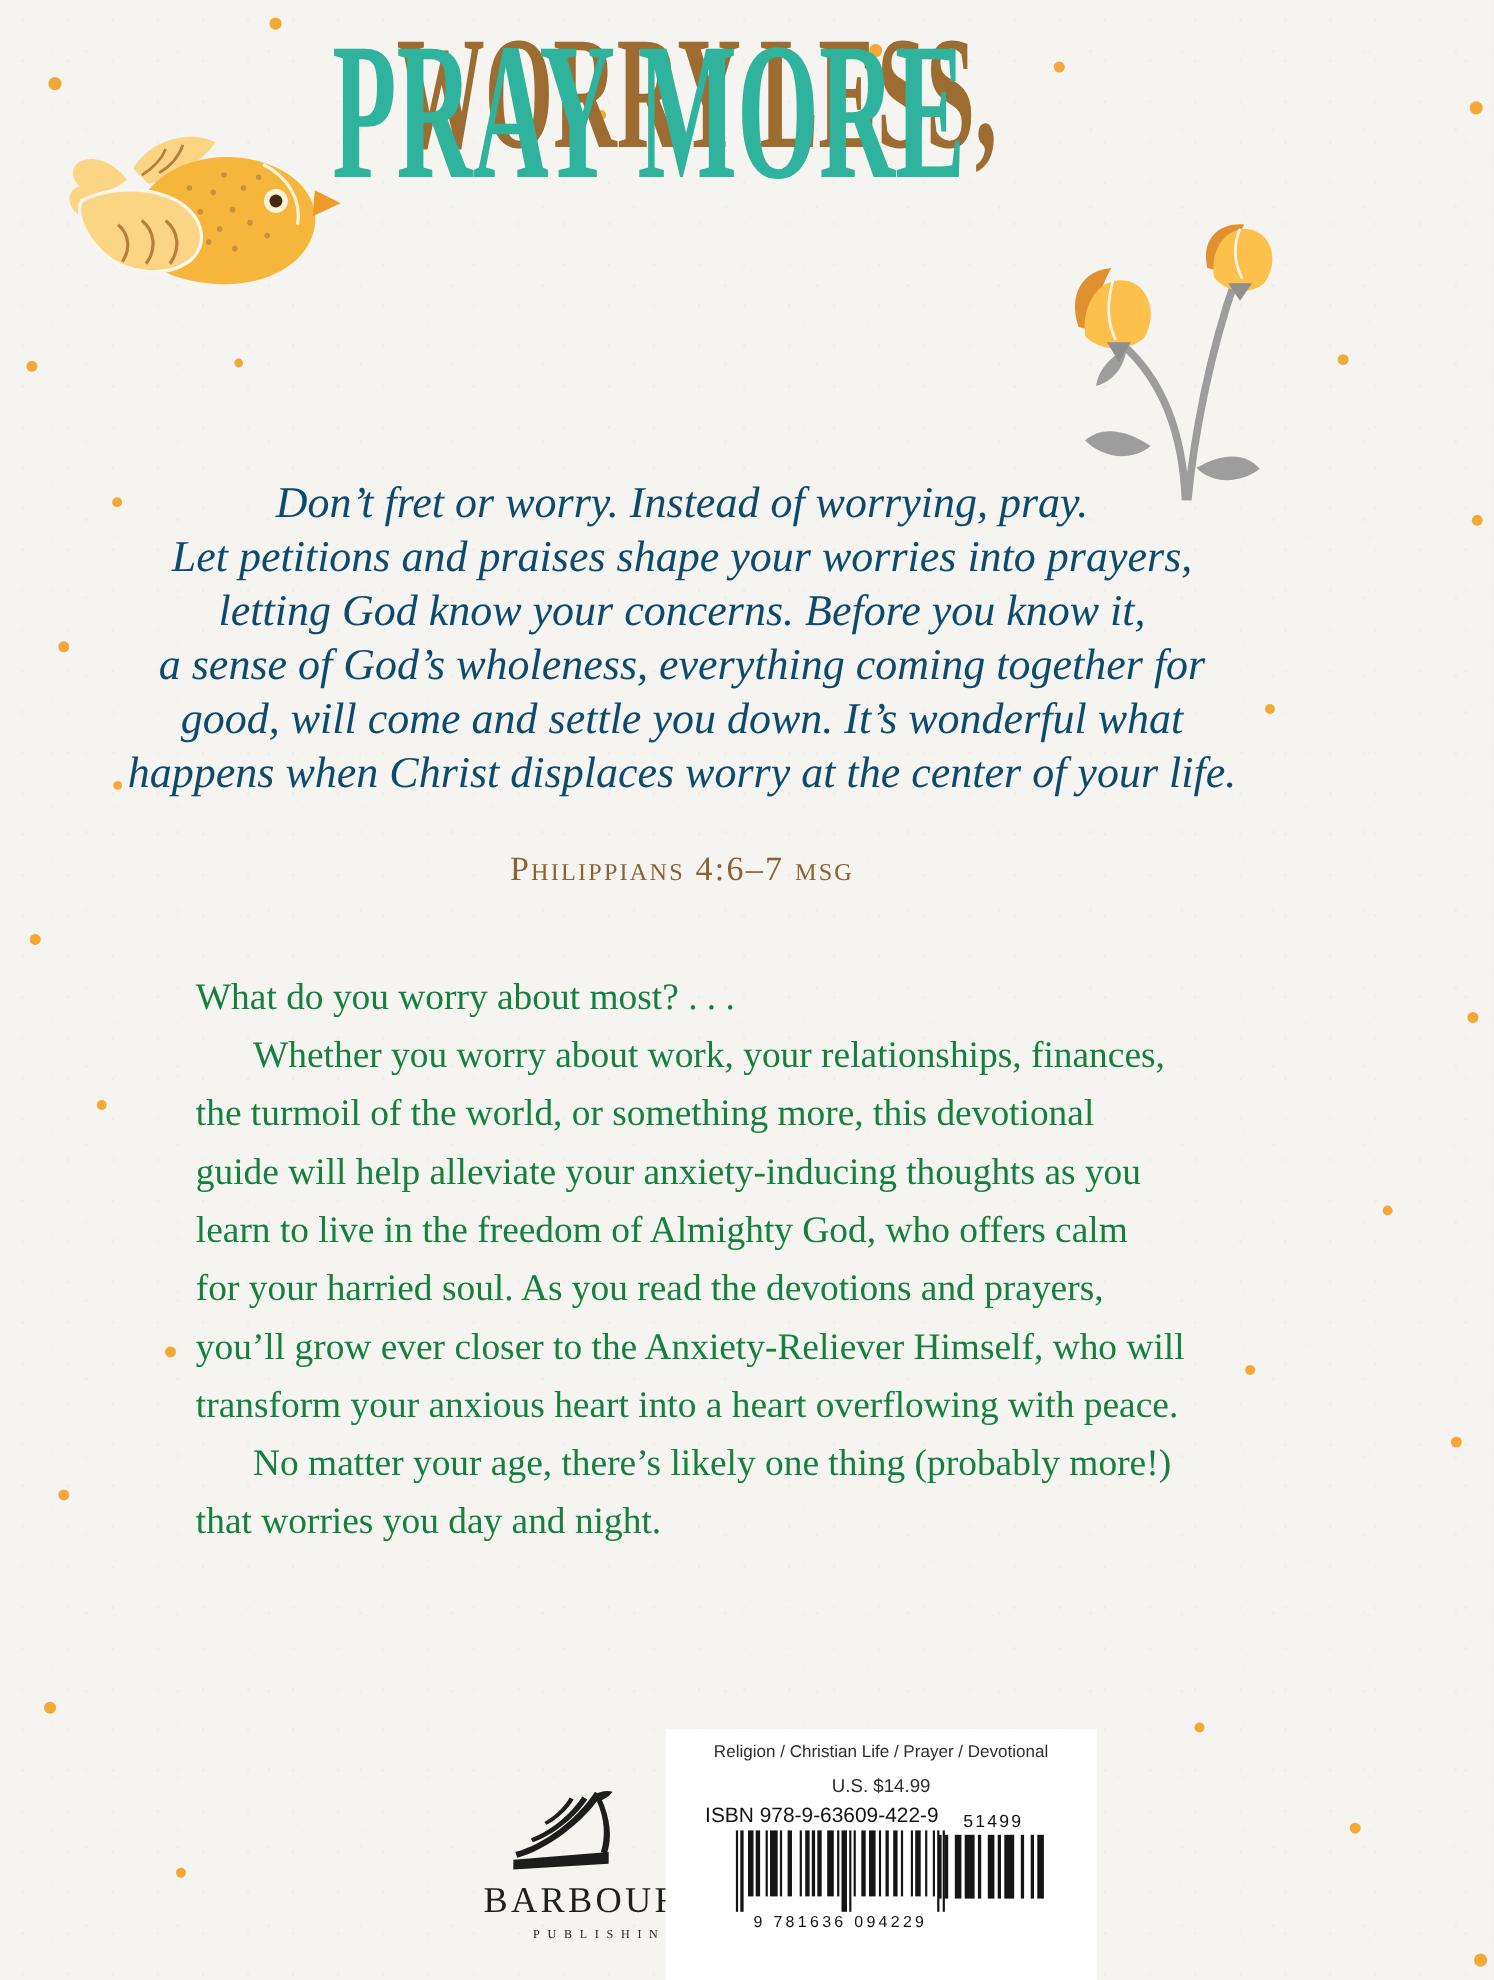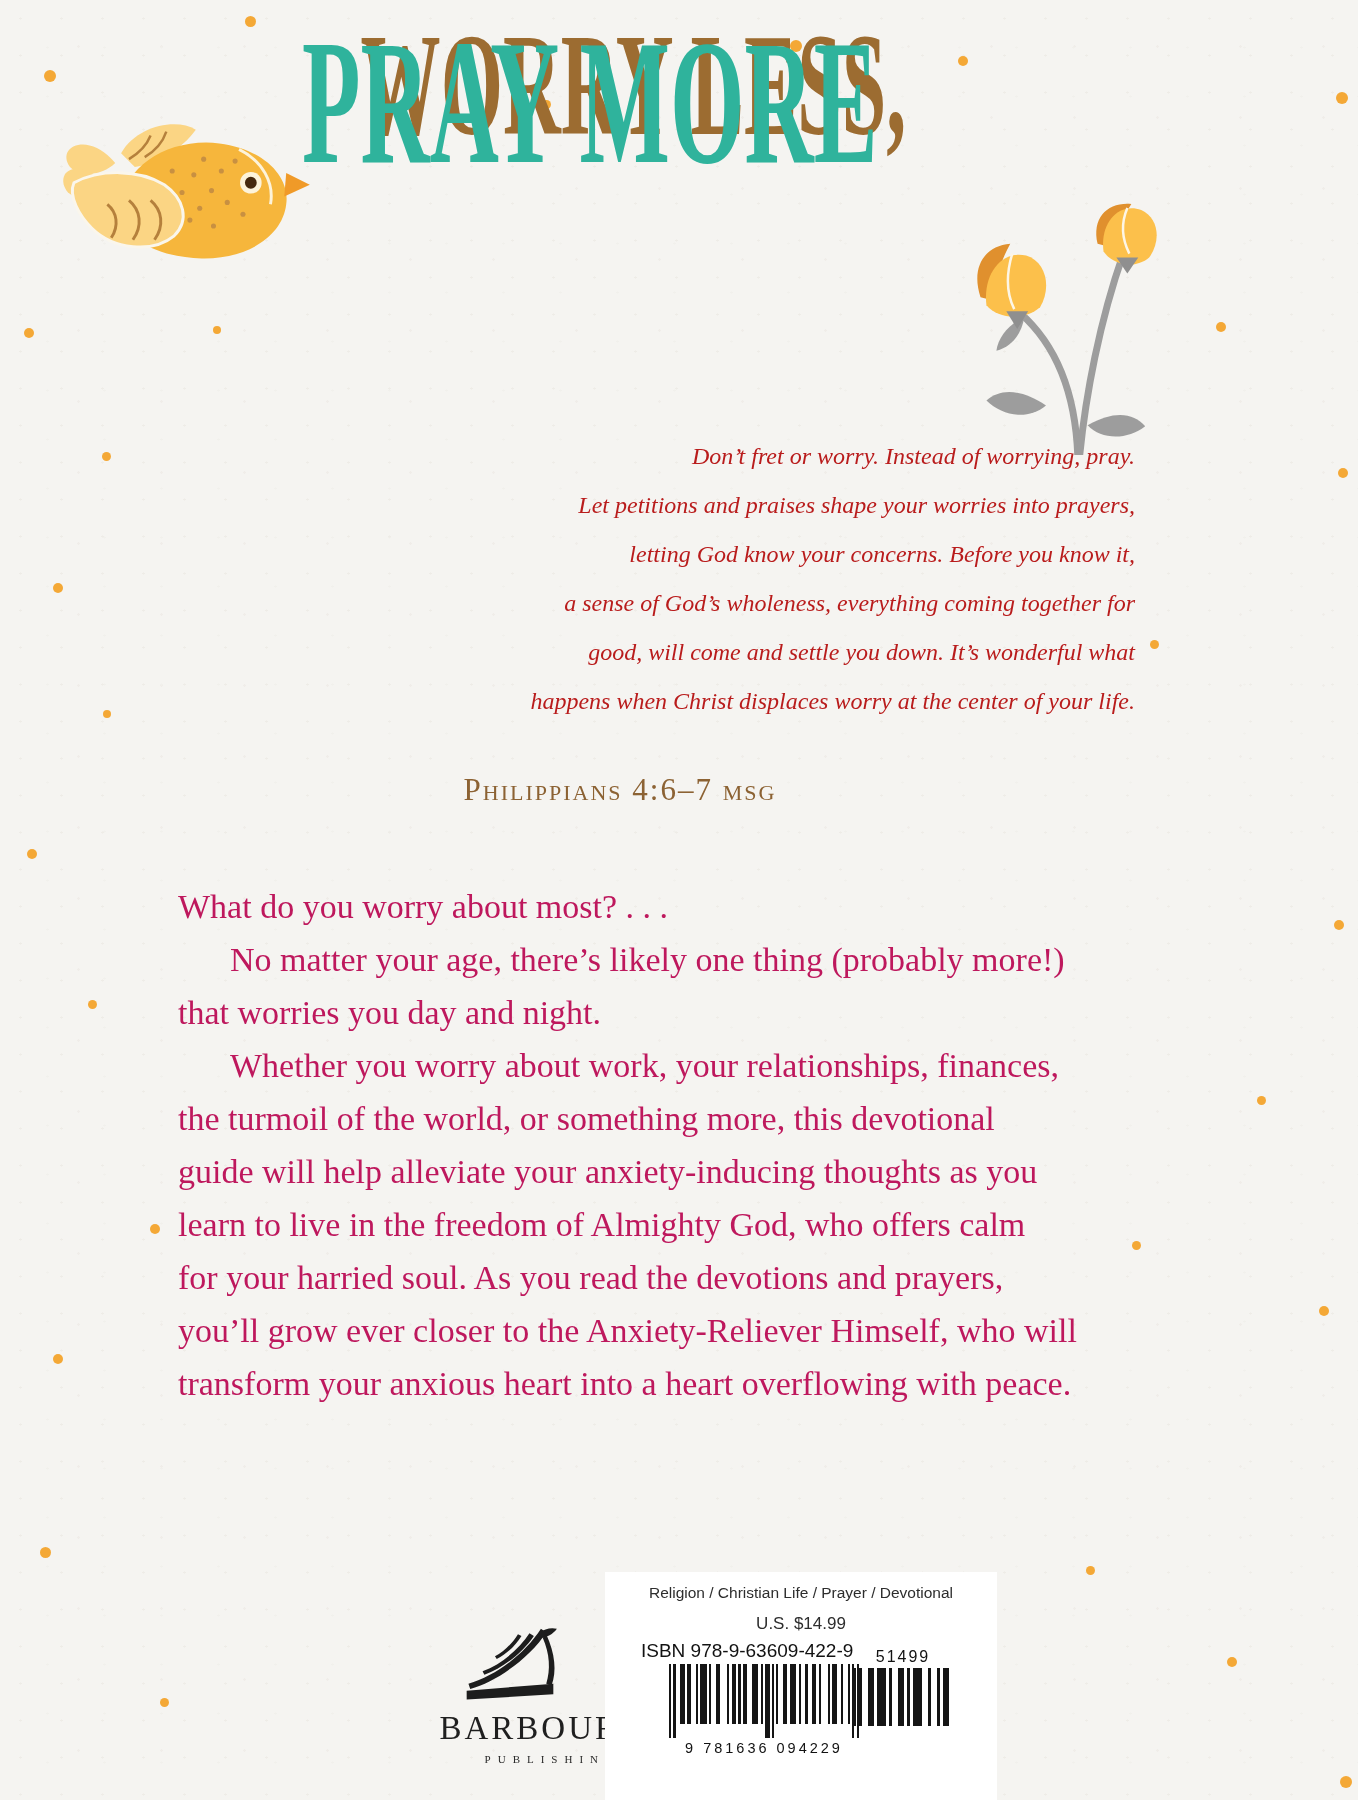--- a/index.html
+++ b/index.html
@@ -15,26 +15,26 @@
     background-position:0 0,19px 23px,37px 11px;}
   .dot{position:absolute;border-radius:50%;}
   
   .title-line{position:absolute;text-align:center;font-weight:700;white-space:nowrap;}
   .title-line span{display:inline-block;transform-origin:center top;}
   .t1{left:0;width:1266px;top:116;font-size:138px;color:#9c6c31;}
   .t1 span{transform:scale(0.58,1.06);}
   .t2{left:0;width:1180px;top:236;font-size:168px;color:#2fb39c;}
   .t2 span{transform:scale(0.57,1.06);}
   
-  .scripture{position:absolute;left:105px;top:432px;width:1030px;text-align:right;
-    font-style:italic;font-size:24px;line-height:49px;color:#b91c1c;white-space:pre-line;}
+  .scripture{position:absolute;left:105px;top:432px;width:1030px;text-align:center;
+    font-style:italic;font-size:40px;line-height:49px;color:#0c4a6e;white-space:pre-line;}
   .scripture-ref{position:absolute;left:105px;top:772px;width:1030px;text-align:center;
     font-variant:small-caps;font-size:31px;letter-spacing:2px;color:#8c6233;}
   
-  .body-copy{position:absolute;left:178px;top:880px;width:1140px;color:#be185d;
+  .body-copy{position:absolute;left:178px;top:880px;width:1140px;color:#15803d;
     font-size:34px;line-height:53px;}
   .body-copy p{margin:0;white-space:pre-line;}
   .body-copy p.indent{text-indent:52px;}
   
   .publisher{position:absolute;left:400px;top:1620px;width:220px;text-align:right;
     font-family:Liberation Serif, serif;color:#1d1d1d;}
   .publisher svg{display:block;margin:0 auto 6px auto;}
   .pub-name{font-size:33px;letter-spacing:3px;font-weight:500;color:#1f1f1f;}
   .pub-sub{font-size:11px;letter-spacing:7px;margin-top:6px;color:#2a2a2a;}
   
@@ -146,29 +146,29 @@
   <div class="scripture">Don’t fret or worry. Instead of worrying, pray.
 Let petitions and praises shape your worries into prayers,
 letting God know your concerns. Before you know it,
 a sense of God’s wholeness, everything coming together for
 good, will come and settle you down. It’s wonderful what
 happens when Christ displaces worry at the center of your life.</div>
   <div class="scripture-ref">Philippians 4:6–7 msg</div>
 
   <div class="body-copy">
     <p>What do you worry about most? . . .</p>
-    <p class="indent">No matter your age, there’s likely one thing (probably more!)
-that worries you day and night.</p>
     <p class="indent">Whether you worry about work, your relationships, finances,
 the turmoil of the world, or something more, this devotional
 guide will help alleviate your anxiety-inducing thoughts as you
 learn to live in the freedom of Almighty God, who offers calm
 for your harried soul. As you read the devotions and prayers,
 you’ll grow ever closer to the Anxiety-Reliever Himself, who will
 transform your anxious heart into a heart overflowing with peace.</p>
+    <p class="indent">No matter your age, there’s likely one thing (probably more!)
+that worries you day and night.</p>
   </div>
 
   <div class="publisher">
     <svg width="104" height="84" viewBox="0 0 110 95">
       <path d="M10,78 C40,70 78,42 96,14 L90,10 C72,38 38,64 8,72 Z" fill="#1d1d1d"></path>
       <path d="M26,62 C48,54 70,36 82,18 L77,15 C66,32 46,50 24,58 Z" fill="#1d1d1d"></path>
       <path d="M40,44 C52,38 62,28 68,18 L64,16 C58,26 48,36 38,41 Z" fill="#1d1d1d"></path>
       <path d="M88,14 C94,10 102,8 108,10 C104,16 96,20 90,20 Z" fill="#1d1d1d"></path>
       <path d="M96,16 C106,38 108,58 102,74 L96,72 C101,56 100,38 92,20 Z" fill="#1d1d1d"></path>
       <path d="M6,80 L104,72 L104,84 L6,90 Z" fill="#1d1d1d"></path>

